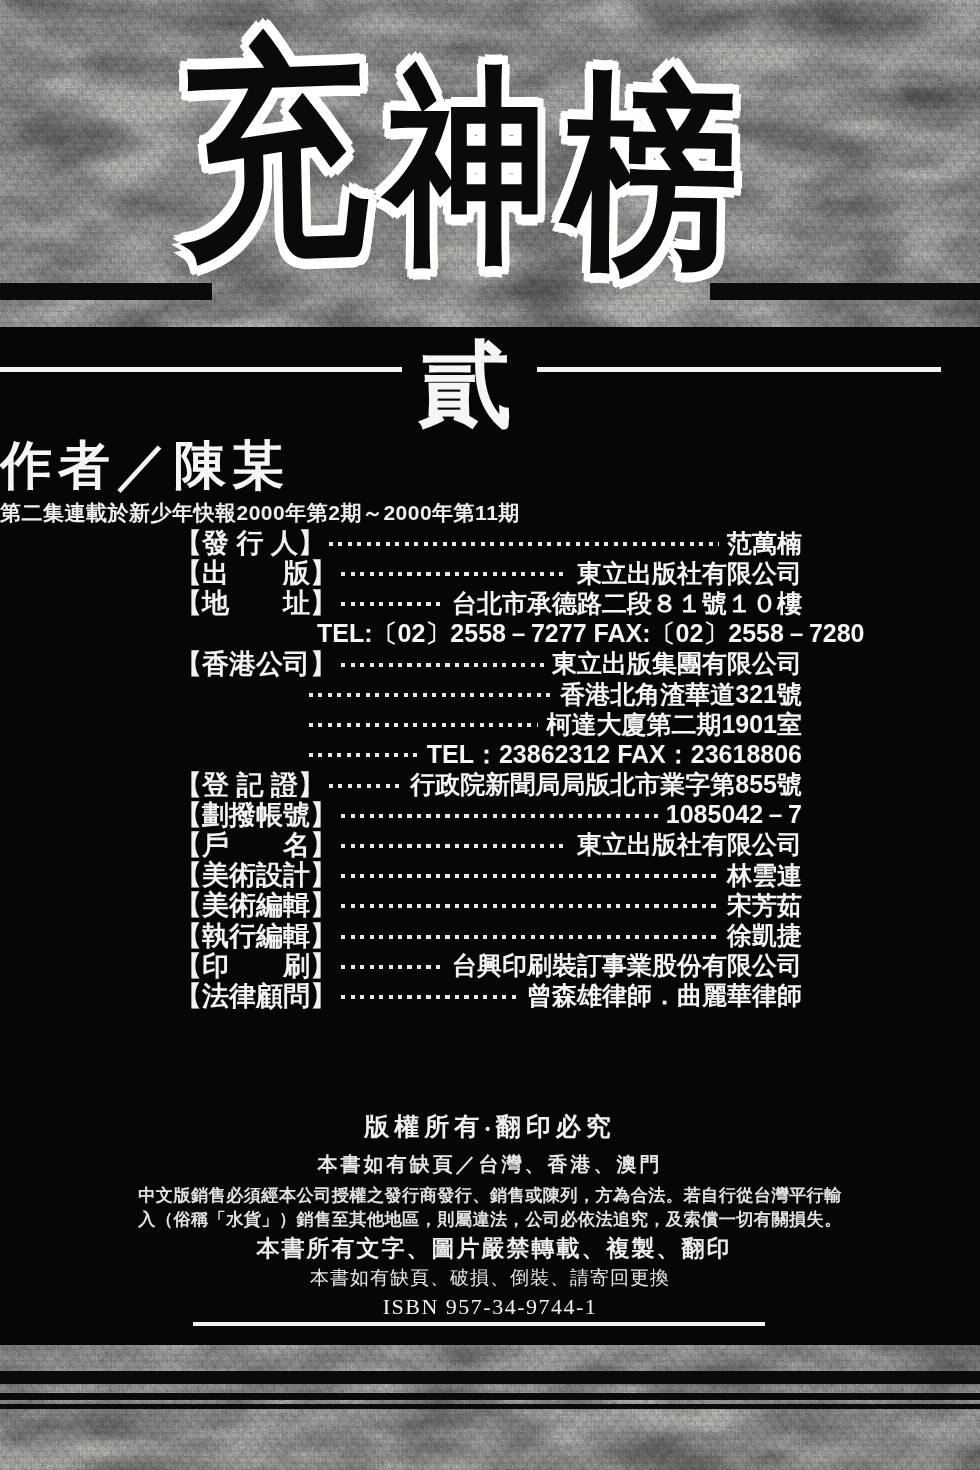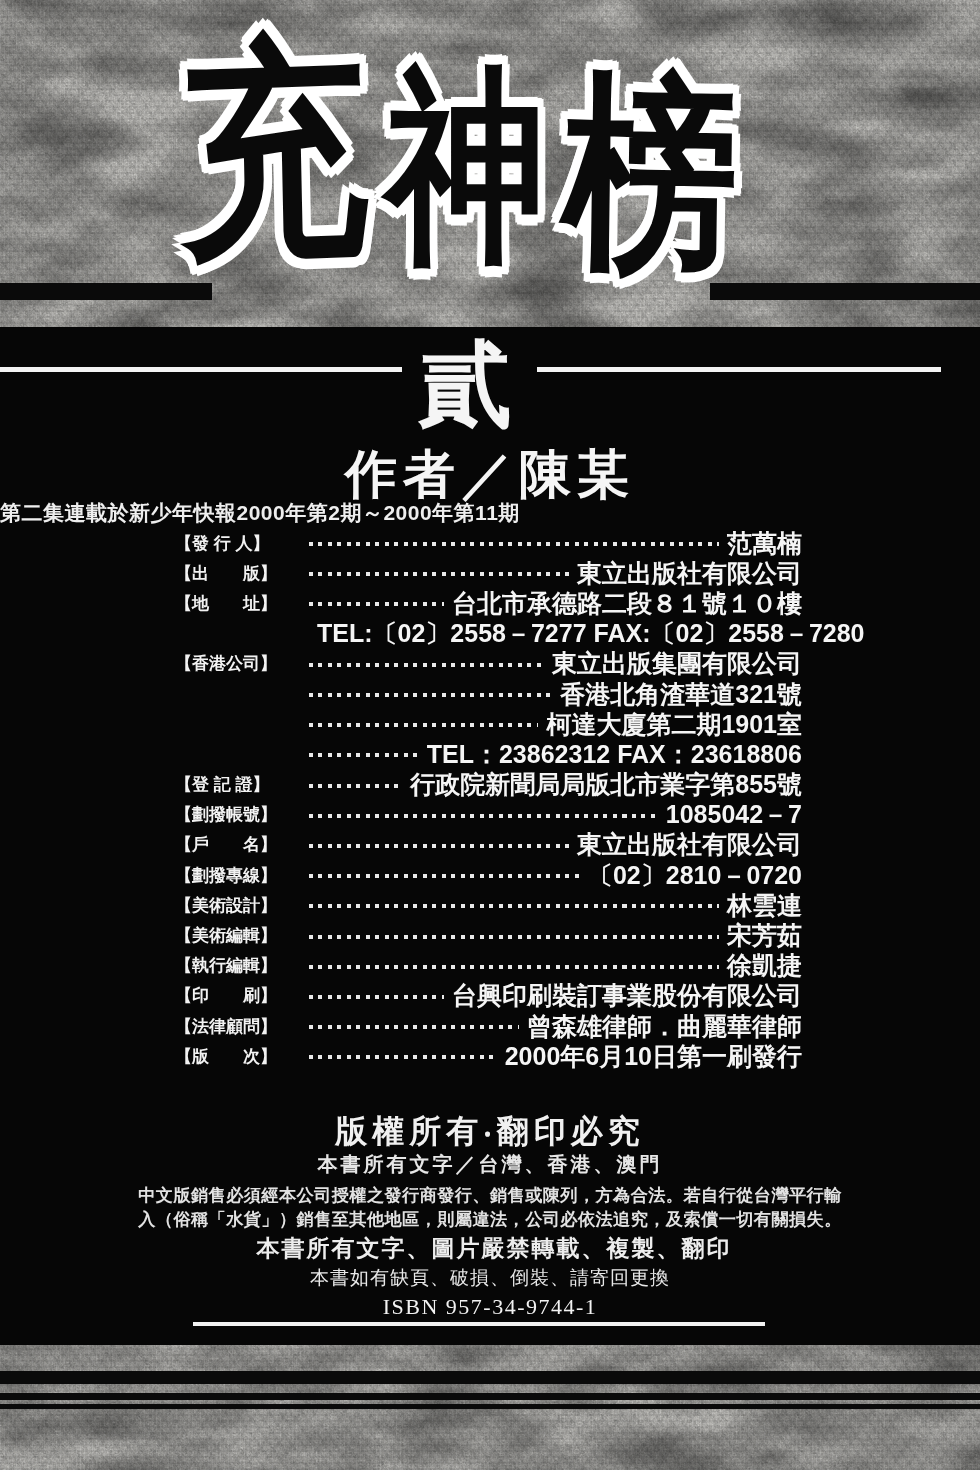--- a/index.html
+++ b/index.html
@@ -50,44 +50,44 @@
     position:absolute; top:8px; left:0; width:100%; text-align:center;
     transform:translateX(-25px);
     font-family:"Liberation Serif","DejaVu Serif",serif; font-weight:700;
     font-size:94px; line-height:1; color:#f5f5f5;
   }
   .vol-line{ position:absolute; top:37px; height:5px; background:#f3f3f3; }
   .vol-line.left{ left:0; width:402px; }
   .vol-line.right{ left:537px; width:404px; }
 
   .author-line{
-    position:absolute; top:104px; left:0; width:100%; text-align:center;
+    position:absolute; top:104px; left:0; width:100%; 
     font-family:"Liberation Serif","DejaVu Serif",serif; font-weight:700;
-    font-size:52px; letter-spacing:6px; color:#f5f5f5; white-space:nowrap;margin-top:9px;
+    font-size:52px; letter-spacing:6px; color:#f5f5f5; white-space:nowrap;
   }
   .serial-line{
     position:absolute; top:172px; left:0; width:100%; 
     font-weight:700; font-size:21px; letter-spacing:.5px; color:#eee; white-space:nowrap;
   }
 
   
   .info-rows{ position:absolute; top:201px; left:175px; width:627px; }
   .info-row{ display:flex; align-items:center; height:30.2px; white-space:nowrap; }
-  .info-label{ flex:0 0 130px; font-size:17px; font-weight:700; color:#f2f2f2; white-space:pre; }
+  .info-label{ flex:0 0 130px; font-size:27px; font-weight:700; color:#f2f2f2; white-space:pre; }
   .info-leader{
     flex:1 1 auto; height:4px; margin:2px 8px 0 4px;
     background:repeating-linear-gradient(90deg, #e9e9e9 0 4px, rgba(0,0,0,0) 4px 9.5px);
   }
   .info-leader.no-dots{ background:none; }
   .info-value{ flex:0 0 auto; font-size:25px; font-weight:700; color:#f5f5f5; }
 
   
   .notice{ position:absolute; left:0; width:100%; text-align:center; white-space:nowrap; color:#f0f0f0; }
   .rights{ top:781px; font-family:"Liberation Serif","DejaVu Serif",serif; font-weight:700;
-           font-size:32px; letter-spacing:5px; }
+           font-size:25px; letter-spacing:5px; }
   .region{ top:824px; font-family:"Liberation Serif","DejaVu Serif",serif; font-weight:600;
            font-size:20px; letter-spacing:3px; color:#e6e6e6; }
   .legal{ top:856px; font-size:17.2px; font-weight:600; line-height:24px;
           letter-spacing:.4px; color:#e2e2e2; white-space:normal; }
   .no-repro{ top:906px; font-family:"Liberation Serif","DejaVu Serif",serif; font-weight:700;
              font-size:23px; letter-spacing:2px; color:#ededed;padding-left:8px; }
   .returns{ top:938px; font-size:19px; font-weight:400; letter-spacing:1px; color:#e8e8e8; }
   .isbn{ top:967px; font-family:"Liberation Serif","DejaVu Serif",serif; font-weight:400;
          font-size:22px; letter-spacing:1.5px; color:#f2f2f2; }
   .isbn-line{ position:absolute; top:995px; left:193px; width:572px; height:4px; background:#f2f2f2; }
@@ -185,25 +185,20 @@
           <span class="info-label">【劃撥帳號】</span>
           <span class="info-leader"></span>
           <span class="info-value">1085042－7</span>
         </div>
         <div class="info-row">
           <span class="info-label">【戶　　名】</span>
           <span class="info-leader"></span>
           <span class="info-value">東立出版社有限公司</span>
         </div>
         <div class="info-row">
-          <span class="info-label">【劃撥專線】</span>
-          <span class="info-leader"></span>
-          <span class="info-value">〔02〕2810－0720</span>
-        </div>
-        <div class="info-row">
           <span class="info-label">【美術設計】</span>
           <span class="info-leader"></span>
           <span class="info-value">林雲連</span>
         </div>
         <div class="info-row">
           <span class="info-label">【美術編輯】</span>
           <span class="info-leader"></span>
           <span class="info-value">宋芳茹</span>
         </div>
         <div class="info-row">
@@ -214,29 +209,24 @@
         <div class="info-row">
           <span class="info-label">【印　　刷】</span>
           <span class="info-leader"></span>
           <span class="info-value">台興印刷裝訂事業股份有限公司</span>
         </div>
         <div class="info-row">
           <span class="info-label">【法律顧問】</span>
           <span class="info-leader"></span>
           <span class="info-value">曾森雄律師．曲麗華律師</span>
         </div>
-        <div class="info-row">
-          <span class="info-label">【版　　次】</span>
-          <span class="info-leader"></span>
-          <span class="info-value">2000年6月10日第一刷發行</span>
-        </div>
       </div>
 
     <div class="notice rights">版權所有‧翻印必究</div>
-    <div class="notice region">本書所有文字／台灣、香港、澳門</div>
+    <div class="notice region">本書如有缺頁／台灣、香港、澳門</div>
     <div class="notice legal">
       <div>中文版銷售必須經本公司授權之發行商發行、銷售或陳列，方為合法。若自行從台灣平行輸</div>
       <div>入（俗稱「水貨」）銷售至其他地區，則屬違法，公司必依法追究，及索償一切有關損失。</div>
     </div>
     <div class="notice no-repro">本書所有文字、圖片嚴禁轉載、複製、翻印</div>
     <div class="notice returns">本書如有缺頁、破損、倒裝、請寄回更換</div>
     <div class="notice isbn">ISBN 957-34-9744-1</div>
     <div class="isbn-line"></div>
   </div>
 

